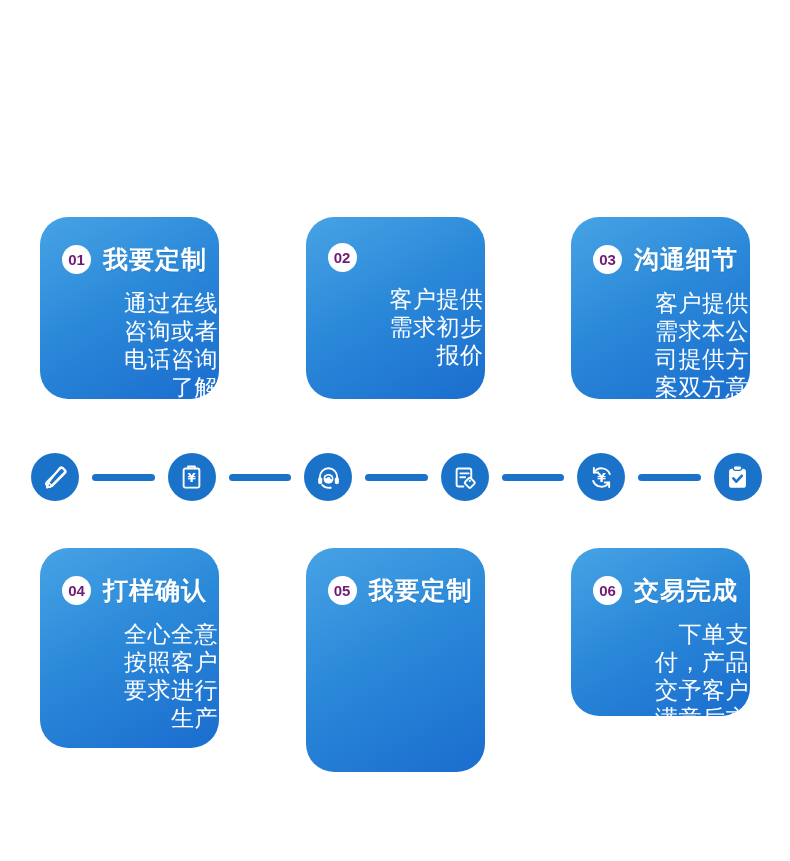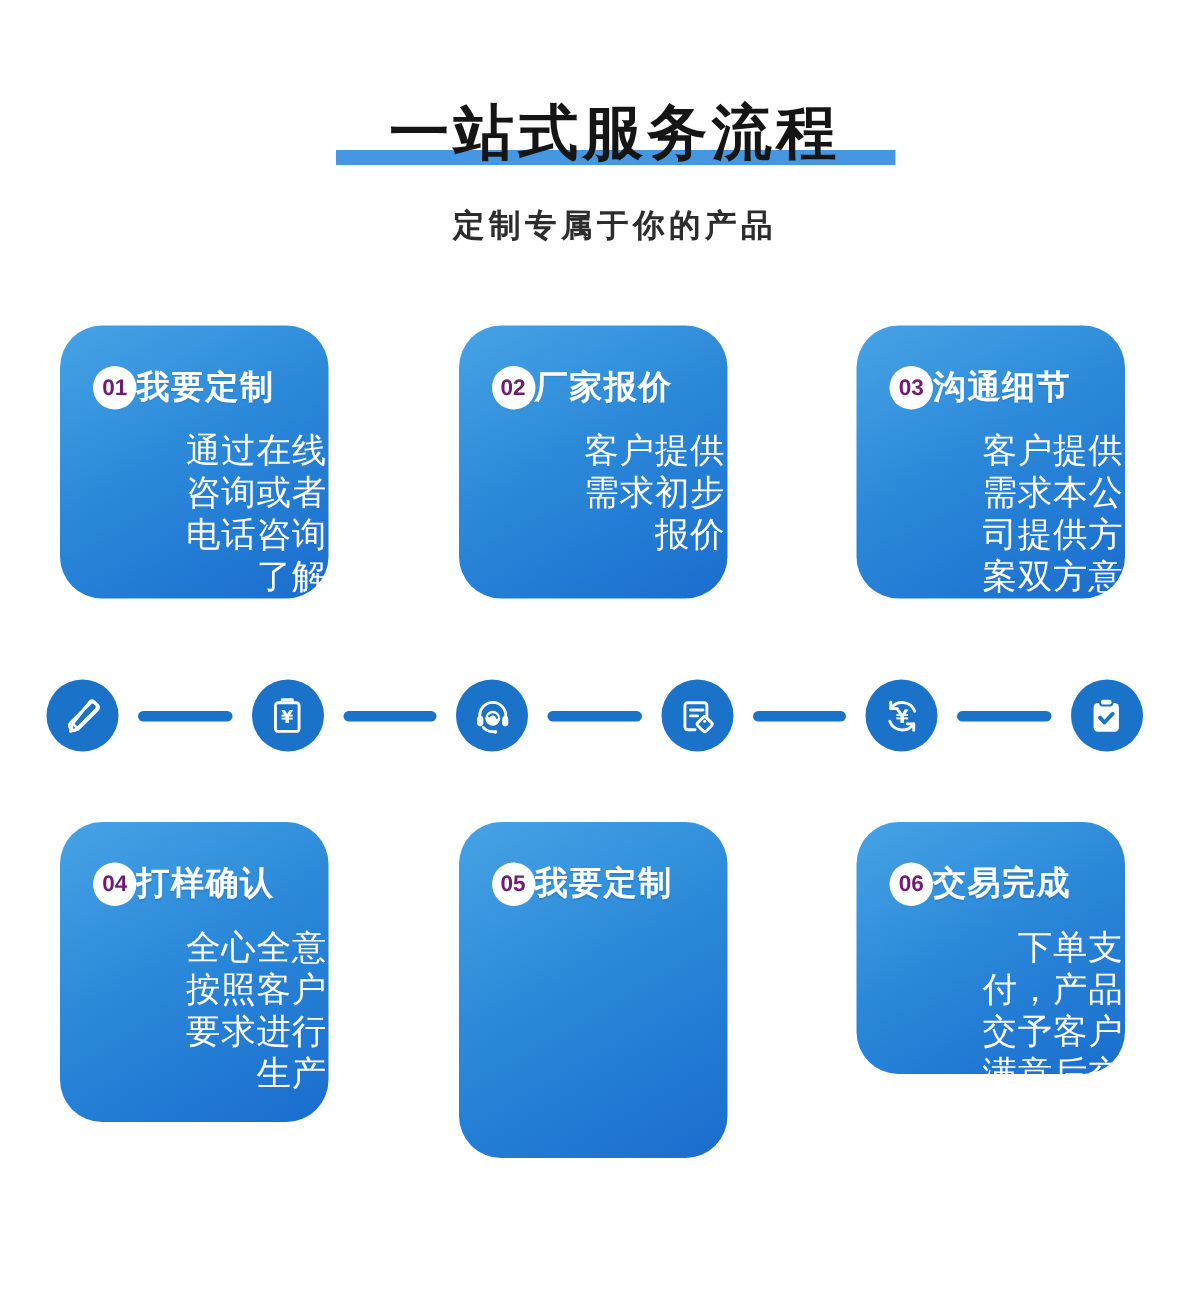--- a/index.html
+++ b/index.html
@@ -24,57 +24,49 @@
           background:linear-gradient(150deg,#47a3e5 0%,#2b89d9 45%,#1a6dce 100%);
           padding:26px 14px 18px 22px; }
   .row-1 .card { height:182px; }
   .card.c4 { height:200px; }
   .card.c5 { height:224px; }
   .card.c6 { height:168px; }
   .card-head { display:flex; align-items:center; }
   .badge { flex:0 0 auto; width:29px; height:29px; border-radius:50%; background:#fff;
            color:#701a75; font-size:15px; font-weight:bold; display:flex;
            align-items:center; justify-content:center; letter-spacing:0; }
-  .card-title { font-size:22px; font-weight:bold; letter-spacing:1px; 
+  .card-title { font-size:25px; font-weight:bold; letter-spacing:1px; margin-left:12px;
                 white-space:nowrap; text-shadow:0 1px 1px rgba(0,40,90,.15);text-align:right; }
   .card-body { width:112px; margin:13px 0 0 44px; font-size:23px; line-height:28px;
                letter-spacing:.5px; word-break:break-all;text-align:right; }
 
   
   .flow { position:absolute; top:453px; left:31px; right:28px; display:flex; align-items:center; }
   .flow-circle { flex:0 0 auto; width:48px; height:48px; border-radius:50%; background:#1a73c8;
                  display:flex; align-items:center; justify-content:center; }
   .flow-circle svg { width:27px; height:27px; display:block; }
   .connector { flex:1 1 auto; height:7px; border-radius:4px; background:#1a73c8; margin:0 13px; }
 </style>
 </head>
 <body>
 
 <div class="page">
 
-  <div class="header">
-    <div class="title-wrap">
-      <div class="page-title">一站式服务流程</div>
-      <div class="title-underline"></div>
-    </div>
-    <div class="subtitle">定制专属于你的产品</div>
-  </div>
 
   <div class="card-row row-1">
     <div class="card c1">
       <div class="card-head">
         <span class="badge">01</span>
         <span class="card-title">我要定制</span>
       </div>
       <div class="card-body">通过在线咨询或者电话咨询了解</div>
     </div>
     <div class="card c2">
       <div class="card-head">
         <span class="badge">02</span>
-        <span class="card-title">厂家报价</span>
       </div>
       <div class="card-body">客户提供需求初步报价</div>
     </div>
     <div class="card c3">
       <div class="card-head">
         <span class="badge">03</span>
         <span class="card-title">沟通细节</span>
       </div>
       <div class="card-body">客户提供需求本公司提供方案双方意见达成一致</div>
     </div>

